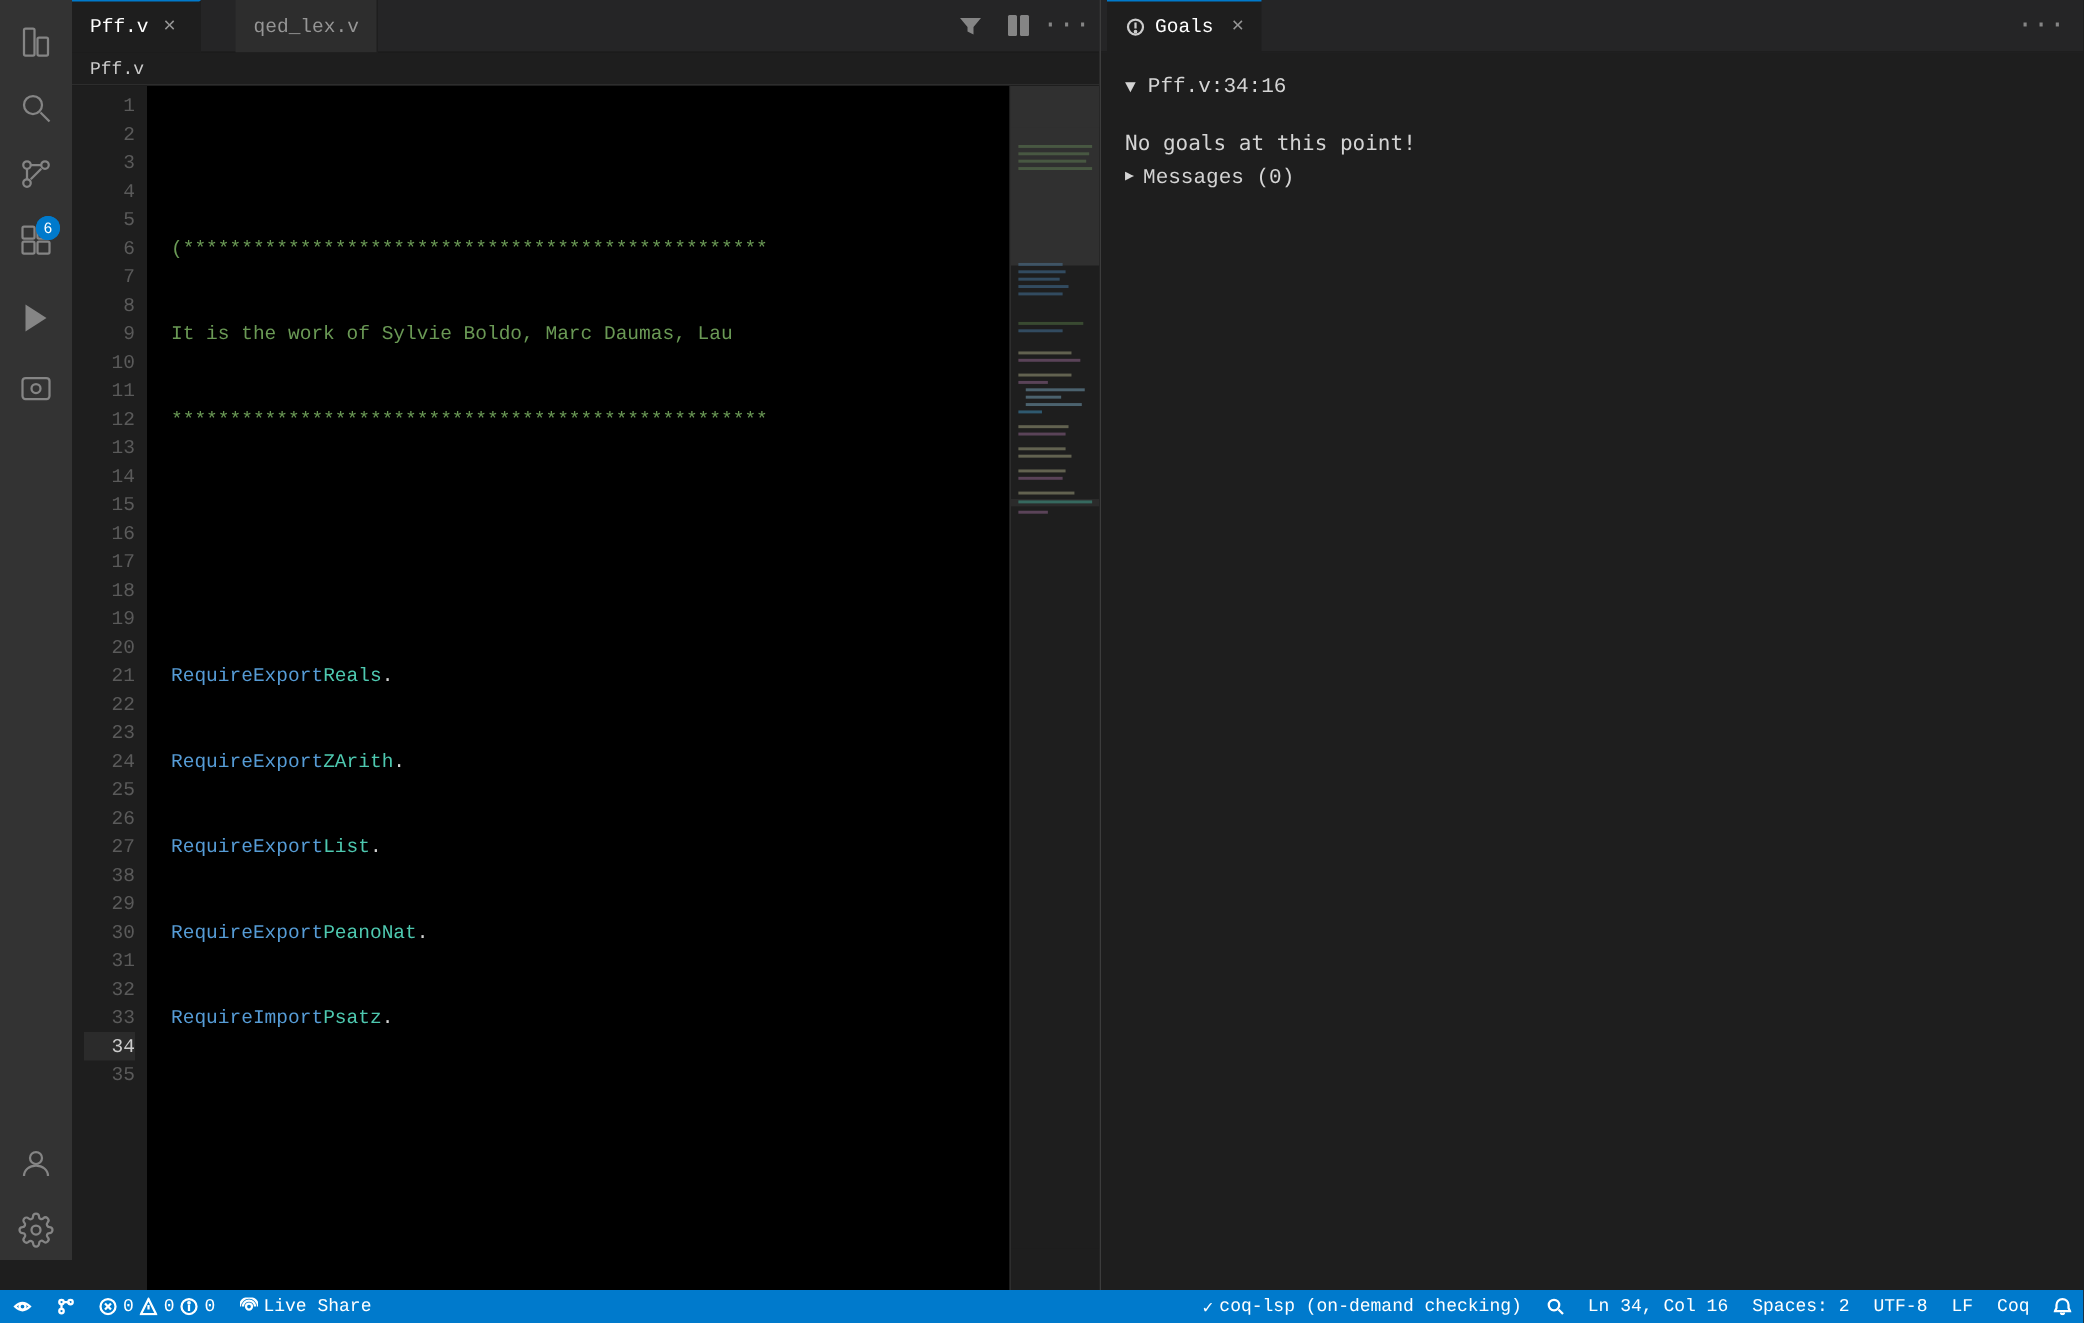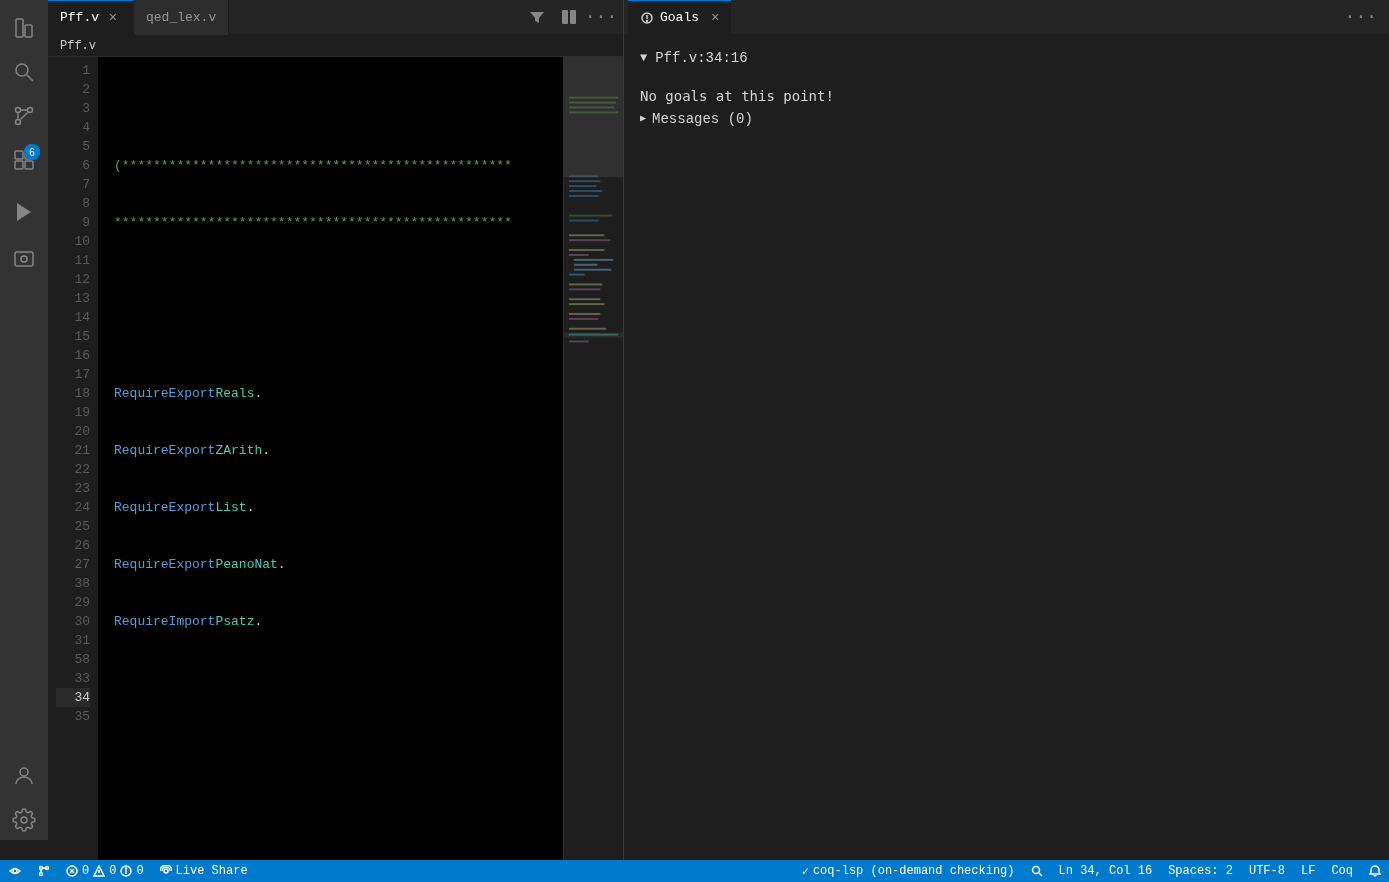--- a/index.html
+++ b/index.html
@@ -97,20 +97,21 @@
       border-right: 1px solid #1e1e1e;
     }
     .tab.active {
       background: #1e1e1e;
       color: #ffffff;
       border-top: 1px solid #007acc;
     }
     .tab.inactive {
       background: #2d2d2d;
       color: #969696;
+      margin-left: 23px;
     }
     .tab-close {
       width: 16px;
       height: 16px;
       display: flex;
       align-items: center;
       justify-content: center;
       border-radius: 3px;
       font-size: 14px;
       color: #969696;
@@ -199,21 +200,21 @@
       position: absolute;
       top: 0;
       left: 0;
       right: 0;
       height: 120px;
       background: rgba(121,121,121,0.2);
     }
 
     
     .goals-panel {
-      width: 766px;
+      width: 656px;
       background: #1e1e1e;
       border-left: 1px solid #3c3c3c;
       display: flex;
       flex-direction: column;
       flex-shrink: 0;
     }
     .goals-tab-bar {
       display: flex;
       align-items: center;
       background: #252526;
@@ -434,29 +435,30 @@
         <div>22</div>
         <div>23</div>
         <div>24</div>
         <div>25</div>
         <div>26</div>
         <div>27</div>
         <div>38</div>
         <div>29</div>
         <div>30</div>
         <div>31</div>
-        <div>58</div>
+        <div>32</div>
         <div>33</div>
         <div style="background:rgba(255,255,255,0.06);color:#cccccc;">34</div>
         <div>35</div>
       </div>
 
       <div class="code-content">
         <div class="code-line">&nbsp;</div>
         <div class="code-line"><span class="kw-comment">(**************************************************</span></div>
+        <div class="code-line"><span class="kw-comment">It is the work of Sylvie Boldo, Marc Daumas, Lau</span></div>
         <div class="code-line"><span class="kw-comment">***************************************************</span></div>
         <div class="code-line">&nbsp;</div>
         <div class="code-line">&nbsp;</div>
         <div class="code-line"><span class="kw-blue">Require</span> <span class="kw-blue">Export</span> <span style="color:#4ec9b0;">Reals</span>.</div>
         <div class="code-line"><span class="kw-blue">Require</span> <span class="kw-blue">Export</span> <span style="color:#4ec9b0;">ZArith</span>.</div>
         <div class="code-line"><span class="kw-blue">Require</span> <span class="kw-blue">Export</span> <span style="color:#4ec9b0;font-family:Liberation Mono, monospace;">List</span>.</div>
         <div class="code-line"><span class="kw-blue">Require</span> <span class="kw-blue">Export</span> <span style="color:#4ec9b0;">PeanoNat</span>.</div>
         <div class="code-line"><span class="kw-blue">Require</span> <span class="kw-blue">Import</span> <span style="color:#4ec9b0;">Psatz</span>.</div>
         <div class="code-line">&nbsp;</div>
         

